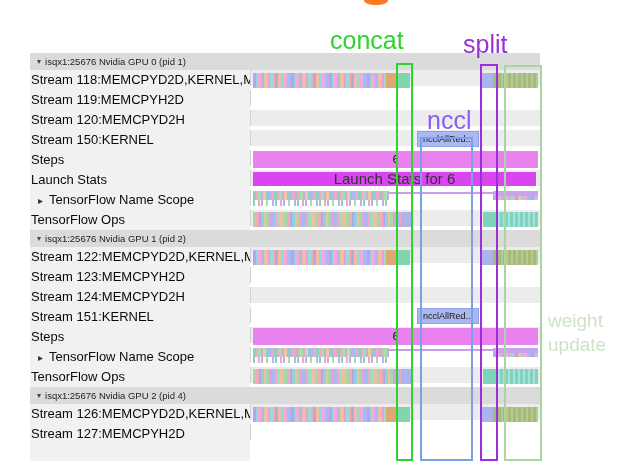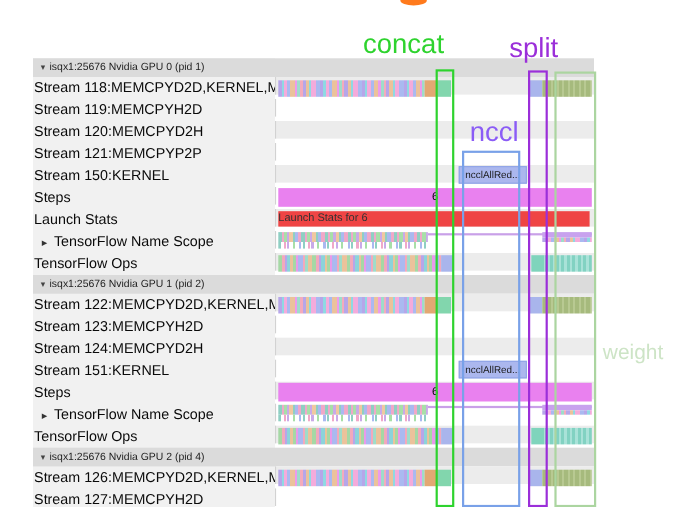--- a/index.html
+++ b/index.html
@@ -41,21 +41,21 @@
     #8fcfc3 0 2px,transparent 2px 5px,#f0a8c8 5px 7px,transparent 7px 8px,
     #c9aae8 8px 10px,transparent 10px 13px,#a8dfa8 13px 15px,transparent 15px 19px,
     #aab9f0 19px 21px,transparent 21px 22px);}
   .stripes-olive{background:repeating-linear-gradient(90deg,#a6ba7d 0 3px,#b8c992 3px 5px);}
   .stripes-teal{background:repeating-linear-gradient(90deg,#82d2c2 0 3px,#a9e2d8 3px 5px);}
   .kernel-bar{
     background:#abb7ee;border:1px solid #8fa3e6;font-size:9px;color:#1a1a1a;
     line-height:14px;text-align:center;overflow:hidden;white-space:nowrap;cursor:pointer;
   }
   .steps-bar{background:#e981ef;font-size:10px;color:#000;text-align:center;line-height:17px;cursor:pointer;}
-  .launch-bar{background:#ef4444;font-size:10px;color:#333;text-align:left;line-height:14px;cursor:pointer;}
+  .launch-bar{background:#d946ef;font-size:15px;color:#333;text-align:center;line-height:14px;cursor:pointer;}
   .overlay{position:absolute;z-index:10;pointer-events:none;}
   .ann-text{position:absolute;z-index:11;font-size:25px;}
   .rect-box{position:absolute;z-index:10;background:transparent;}
 </style>
 </head>
 <body>
 
 <div id="sidebar-bg"></div>
 <div id="sections">
     <div class="section-header">
@@ -73,24 +73,20 @@
     </div>
     <div class="trow">
       <div class="row-label"><span>Stream 119:MEMCPYH2D</span></div>
       <div class="chart white"></div>
     </div>
     <div class="trow">
       <div class="row-label"><span>Stream 120:MEMCPYD2H</span></div>
       <div class="chart gray"></div>
     </div>
     <div class="trow">
-      <div class="row-label"><span>Stream 121:MEMCPYP2P</span></div>
-      <div class="chart white"></div>
-    </div>
-    <div class="trow">
       <div class="row-label"><span>Stream 150:KERNEL</span></div>
       <div class="chart gray">
         <div class="seg kernel-bar" style="left: 166px; top: 1px; width: 60px; height: 14px;">ncclAllRed...</div>
       </div>
     </div>
     <div class="trow">
       <div class="row-label"><span>Steps</span></div>
       <div class="chart white">
         <div class="seg steps-bar" style="left: 2px; top: 1px; width: 285px; height: 17px;">6</div>
       </div>
@@ -191,18 +187,19 @@
     </div>
   </div>
 
 <div class="overlay" style="left:364px;top:-4px;width:24px;height:9px;border-radius:50%;background:#ff7a1c;"></div>
 
 <div class="ann-text" style="left:330px;top:26px;color:#2ed32e;">concat</div>
 <div class="ann-text" style="left:463px;top:18px;color:#9b2fd9;margin-top:12px;">split</div>
 <div class="ann-text" style="left:427px;top:106px;color:#8b5cf6;">nccl</div>
 <div class="ann-text" style="left:548px;top:309px;color:#cde4c6;font-size:19px;line-height:24px;">
   <div>weight</div>
+  <div>update</div>
 </div>
 
 <div class="rect-box" style="left:396px;top:63px;width:13px;height:394px;border:2px solid #2ed32e;"></div>
 <div class="rect-box" style="left:480px;top:64px;width:14px;height:393px;border:2px solid #9b2fd9;"></div>
 <div class="rect-box" style="left:420px;top:137px;width:49px;height:320px;border:2px solid #79a1e8;"></div>
 <div class="rect-box" style="left:504px;top:65px;width:34px;height:392px;border:2px solid #abd5a0;"></div>
 
 </body></html>

